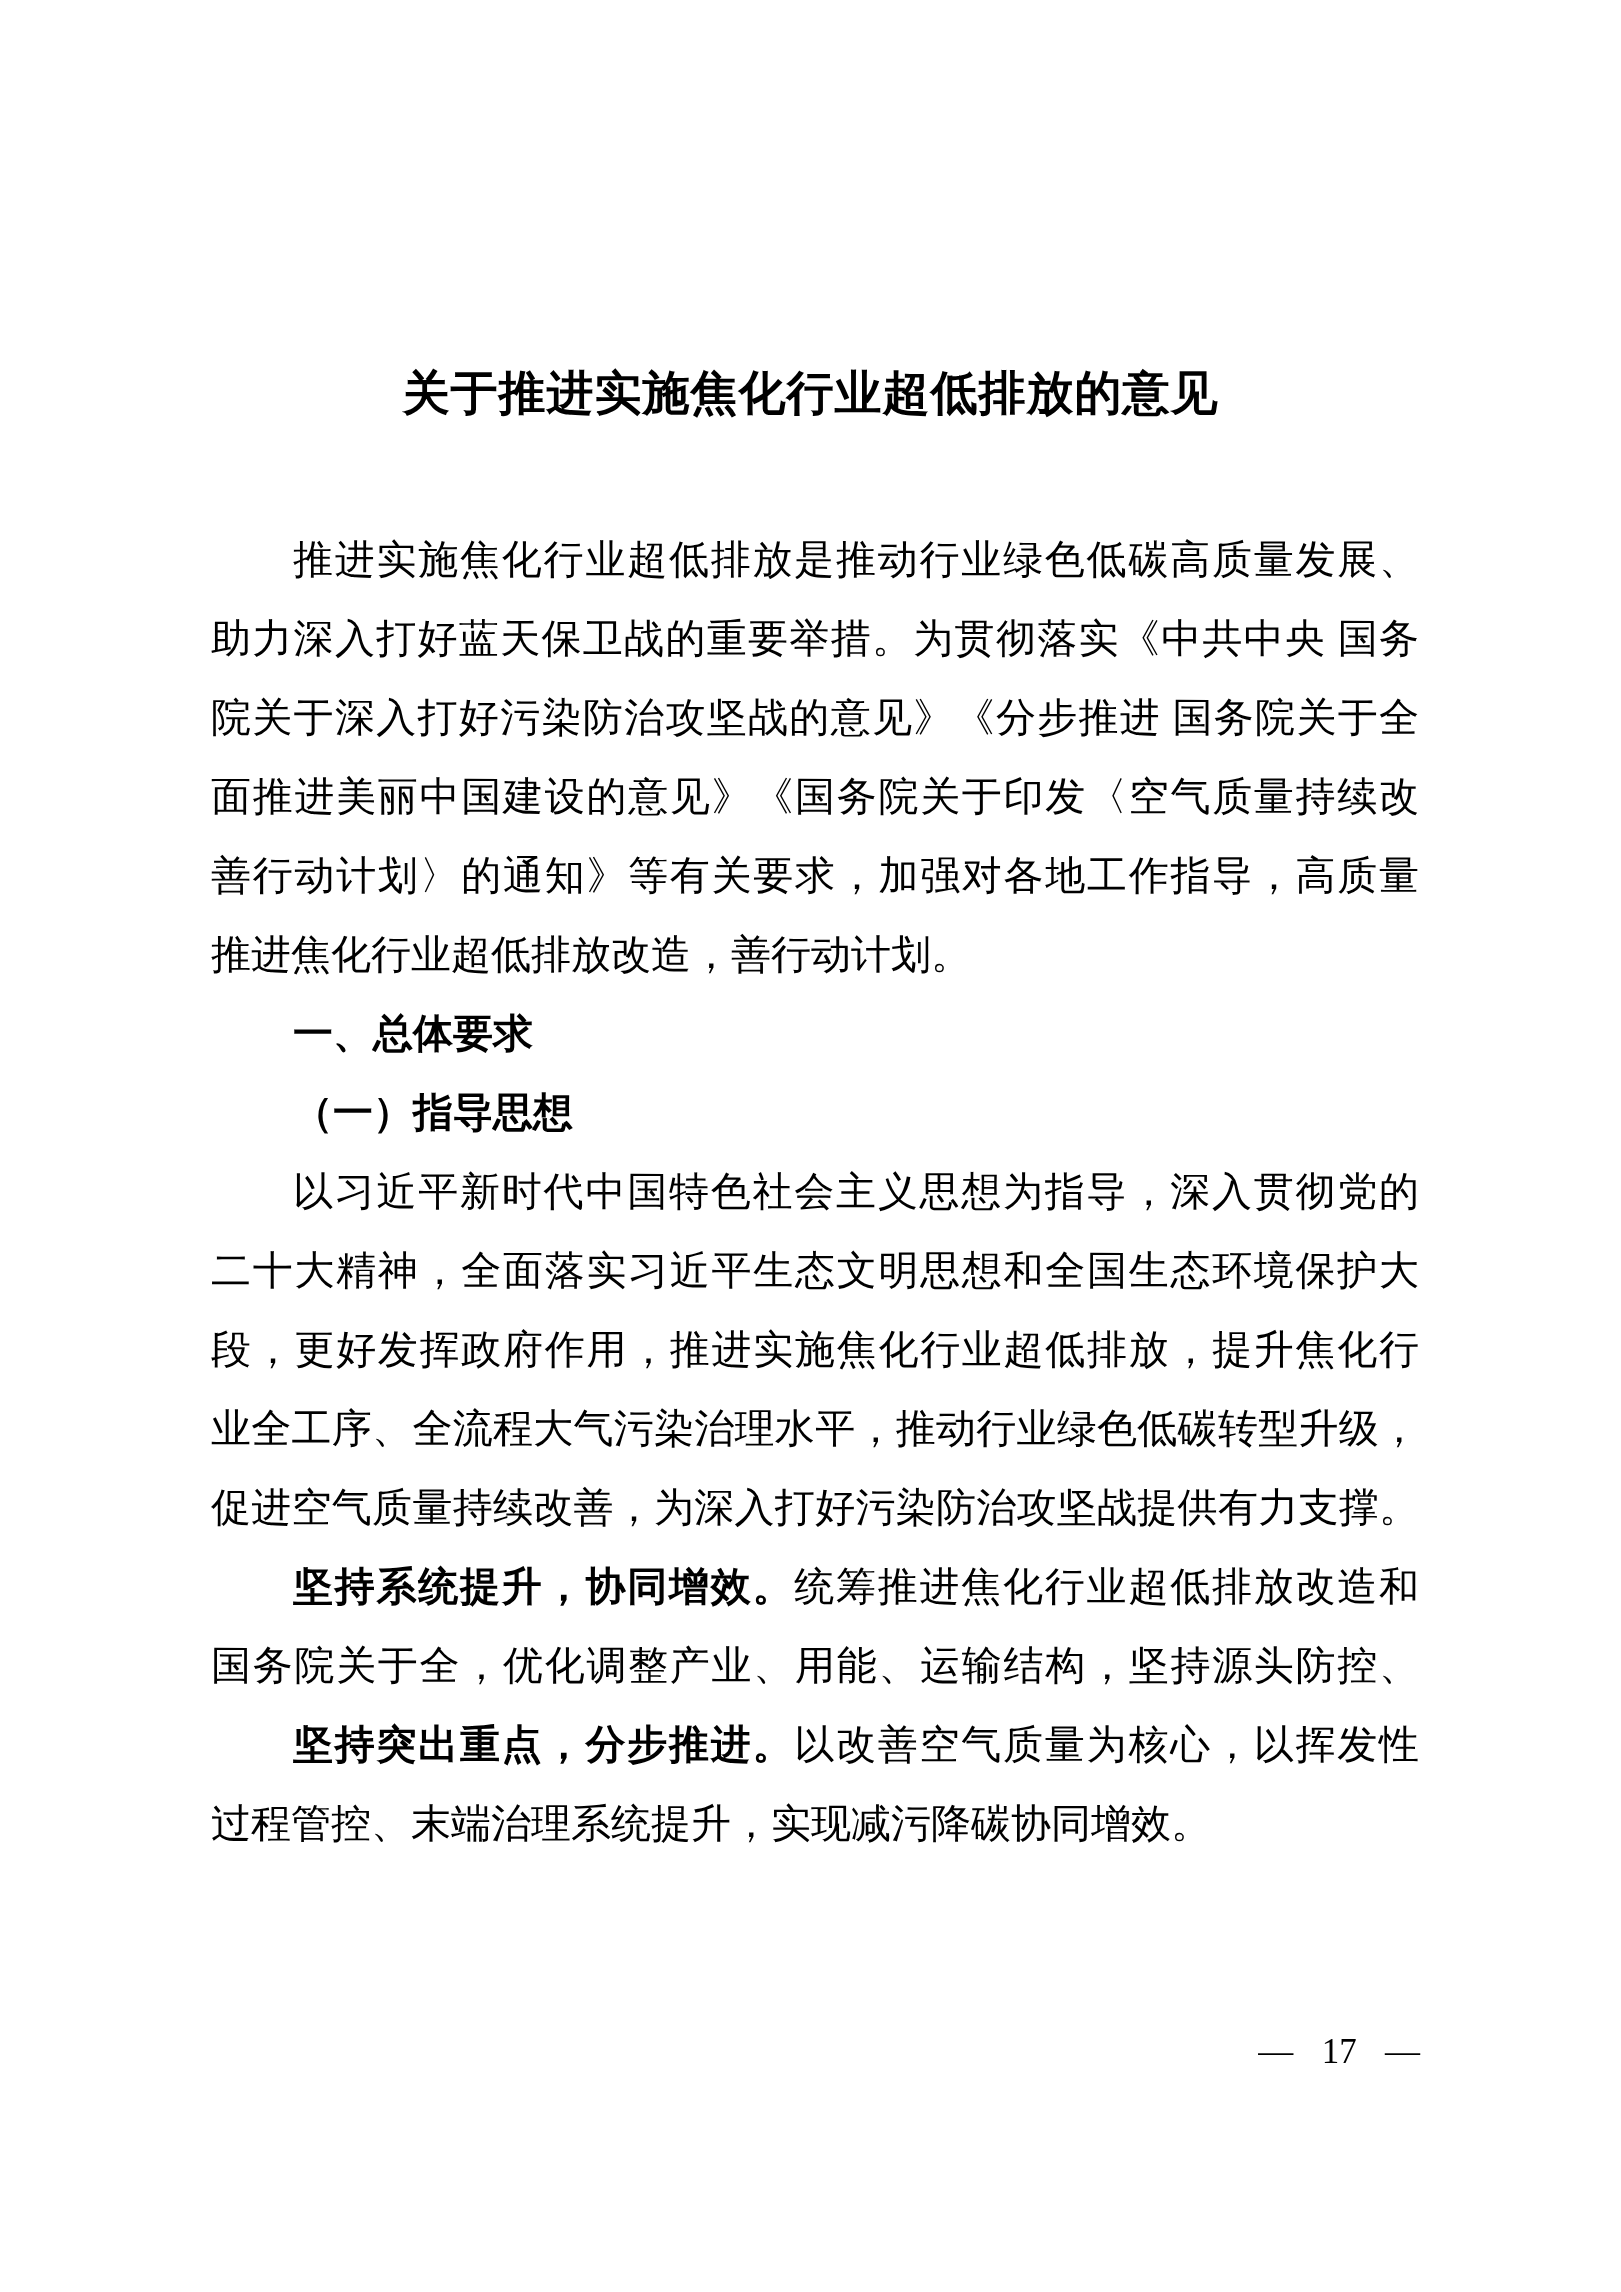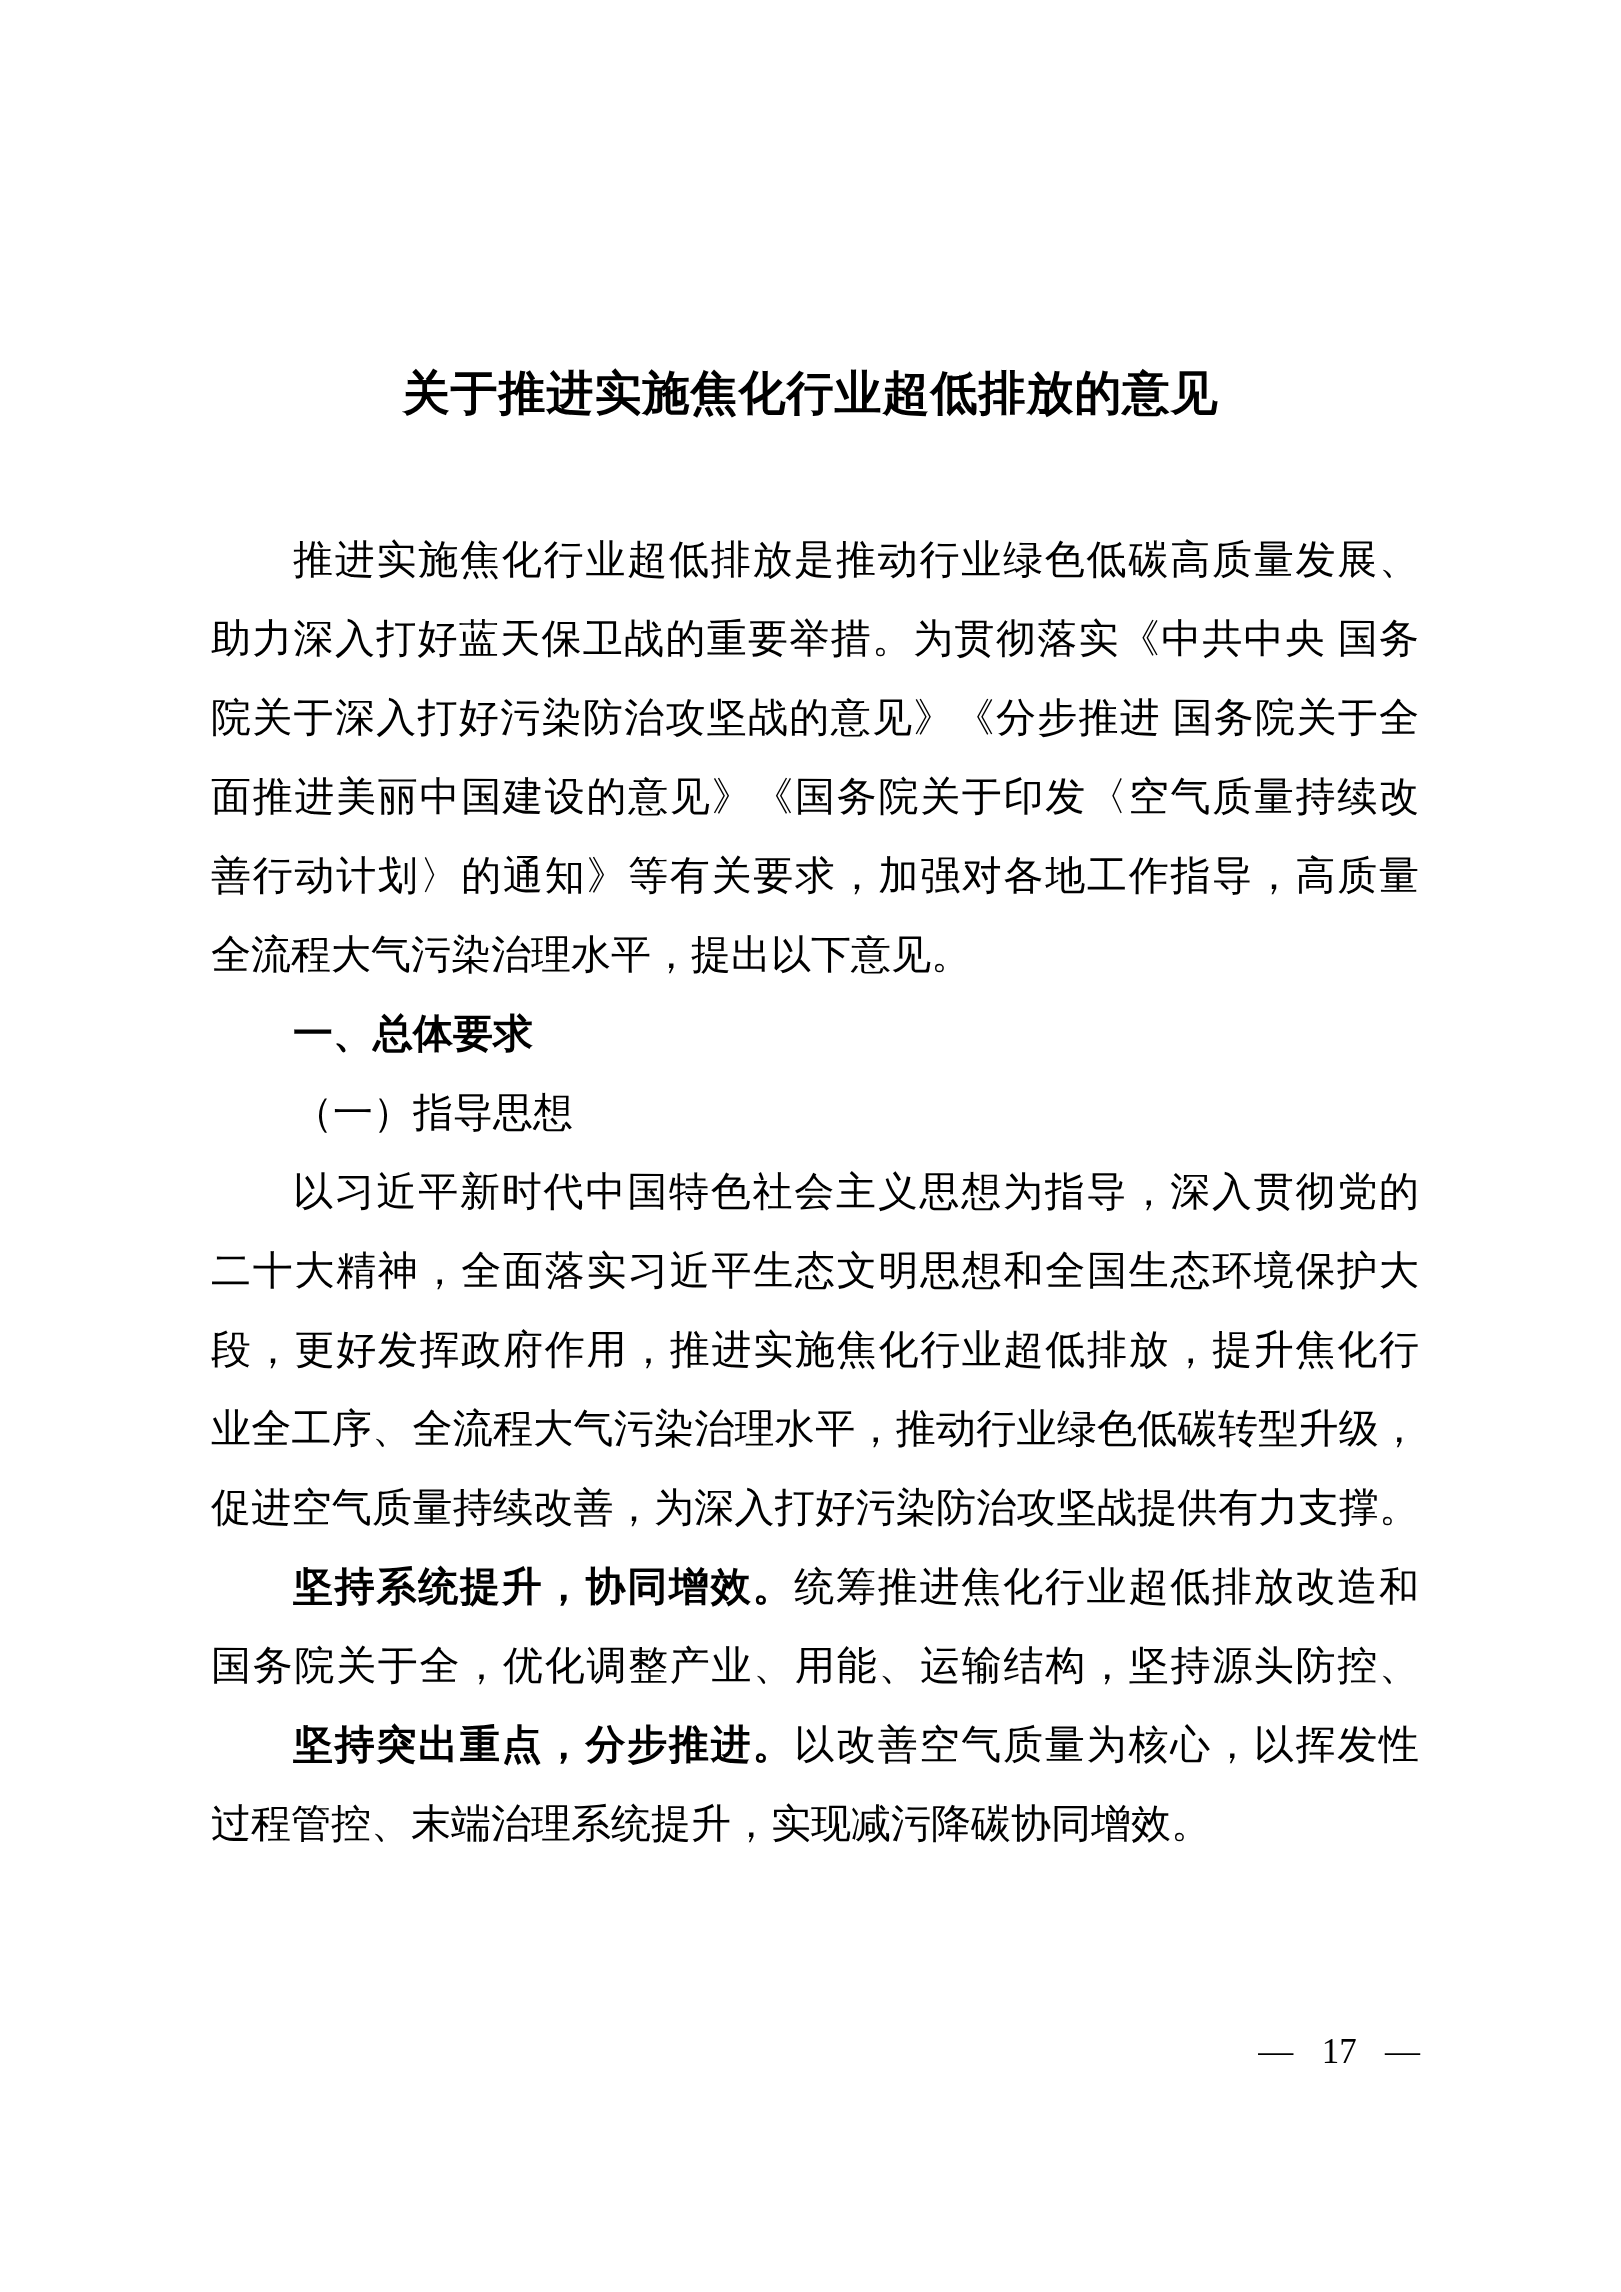--- a/index.html
+++ b/index.html
@@ -51,21 +51,21 @@
     text-align: left;
     text-align-last: left;
   }
   .line.h1 {
     font-family: "Liberation Sans", "DejaVu Sans", sans-serif;
     font-weight: bold;
     text-align: left;
     text-align-last: left;
   }
   .line.h2 {
-    font-weight: normal;
+    font-weight: bold;
     text-align: left;
     text-align-last: left;
   }
   .lead {
     font-family: "Liberation Sans", "DejaVu Sans", sans-serif;
     font-weight: bold;
   }
   .page-number {
     position: absolute;
     top: 2031px;
@@ -83,21 +83,21 @@
 <div class="page">
 
   <div class="doc-title">关于推进实施焦化行业超低排放的意见</div>
 
   <div class="content">
     <div class="line indent">推进实施焦化行业超低排放是推动行业绿色低碳高质量发展、</div>
     <div class="line">助力深入打好蓝天保卫战的重要举措。为贯彻落实《中共中央 国务</div>
     <div class="line">院关于深入打好污染防治攻坚战的意见》《分步推进 国务院关于全</div>
     <div class="line">面推进美丽中国建设的意见》《国务院关于印发〈空气质量持续改</div>
     <div class="line">善行动计划〉的通知》等有关要求，加强对各地工作指导，高质量</div>
-    <div class="line end">全流程大气污染治理水平，提出以下意见。</div>
+    <div class="line end">推进焦化行业超低排放改造，善行动计划。</div>
     <div class="line h1 indent">一、总体要求</div>
     <div class="line h2 indent">（一）指导思想</div>
     <div class="line indent">以习近平新时代中国特色社会主义思想为指导，深入贯彻党的</div>
     <div class="line">二十大精神，全面落实习近平生态文明思想和全国生态环境保护大</div>
     <div class="line">段，更好发挥政府作用，推进实施焦化行业超低排放，提升焦化行</div>
     <div class="line">业全工序、全流程大气污染治理水平，推动行业绿色低碳转型升级，</div>
     <div class="line">促进空气质量持续改善，为深入打好污染防治攻坚战提供有力支撑。</div>
     <div class="line indent">
       <span class="lead">坚持系统提升，协同增效。</span><span>统筹推进焦化行业超低排放改造和</span>
     </div>

